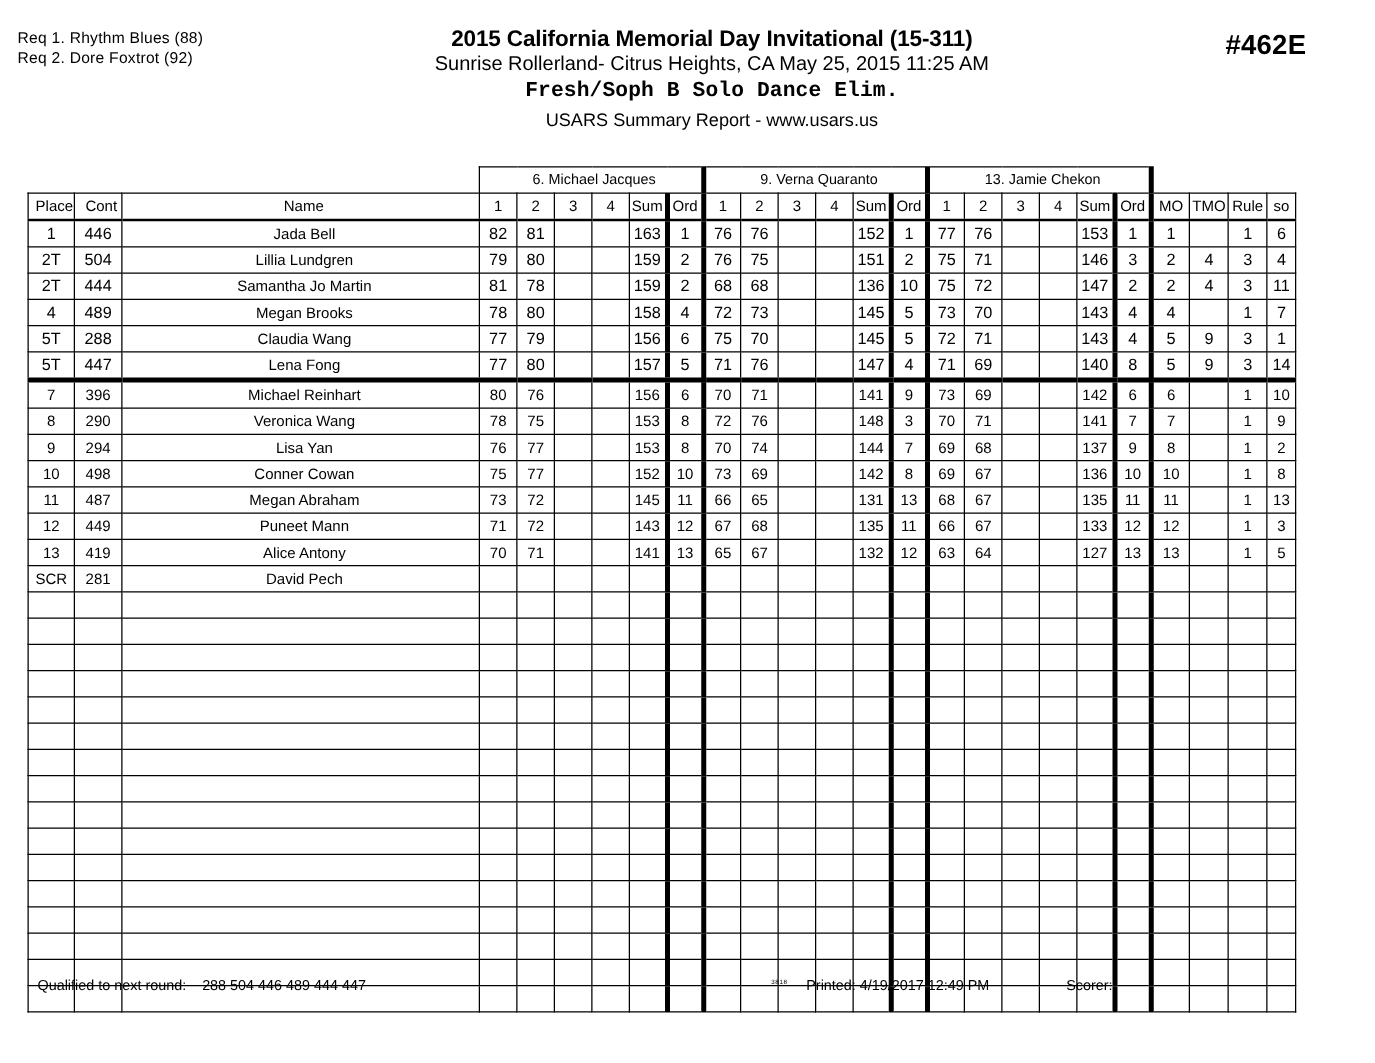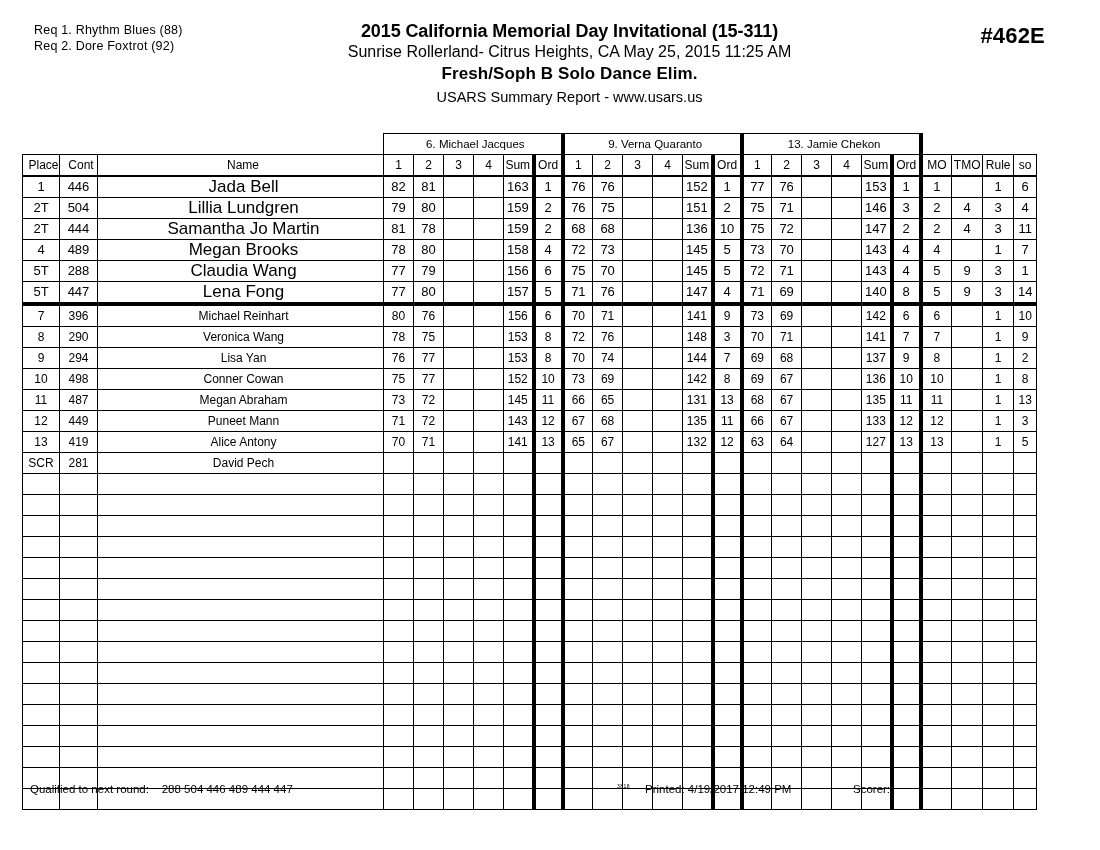--- a/index.html
+++ b/index.html
@@ -12,21 +12,21 @@
     height: 850px;
     font-family: "Liberation Sans", sans-serif;
     color: #000000;
     position: relative;
     overflow: hidden;
   }
 
   
   .req-block {
     position: absolute;
-    left: 34px;
+    left: 14px;
     top: 22px;
     font-size: 12.5px;
     line-height: 16px;
     white-space: nowrap;
   }
   .req-line { letter-spacing: 0.2px; }
 
   .title-block {
     position: absolute;
     left: 0;
@@ -44,20 +44,21 @@
   .title-venue {
     font-size: 16px;
     line-height: 20px;
     font-weight: normal;
   }
   .title-event {
     font-size: 17px;
     font-weight: bold;
     line-height: 24px;
     letter-spacing: 0.1px;
+    font-family: Liberation Mono, monospace;
   }
   .title-report {
     font-size: 14.5px;
     line-height: 22px;
   }
 
   .doc-code {
     position: absolute;
     right: 55px;
     top: 23px;
@@ -105,21 +106,21 @@
     height: 22px;
     line-height: 22px;
   }
   .hdr .lft { text-align: left; padding-left: 5px !important; }
 
   
   .thk-l { border-left: 4px solid #000 !important; }
   .thk-r { border-right: 4px solid #000 !important; }
 
   .row-bold td { font-weight: bold; font-size: 13px; }
-  .row-bold .nm { font-size: 17px; }
+  .row-bold .nm { font-size: 12px; }
 
   td.nm { text-align: left; padding-left: 6px !important; }
   td.ord { font-weight: bold; }
 
   tr.data td { height: 20.2px; line-height: 20.2px; }
   tr.blank td { height: 20.2px; line-height: 20.2px; }
 
   .grp-end td { border-bottom: 4px solid #000 !important; }
 
   #sheet tr.hdr td { border-bottom: 2px solid #000; }

